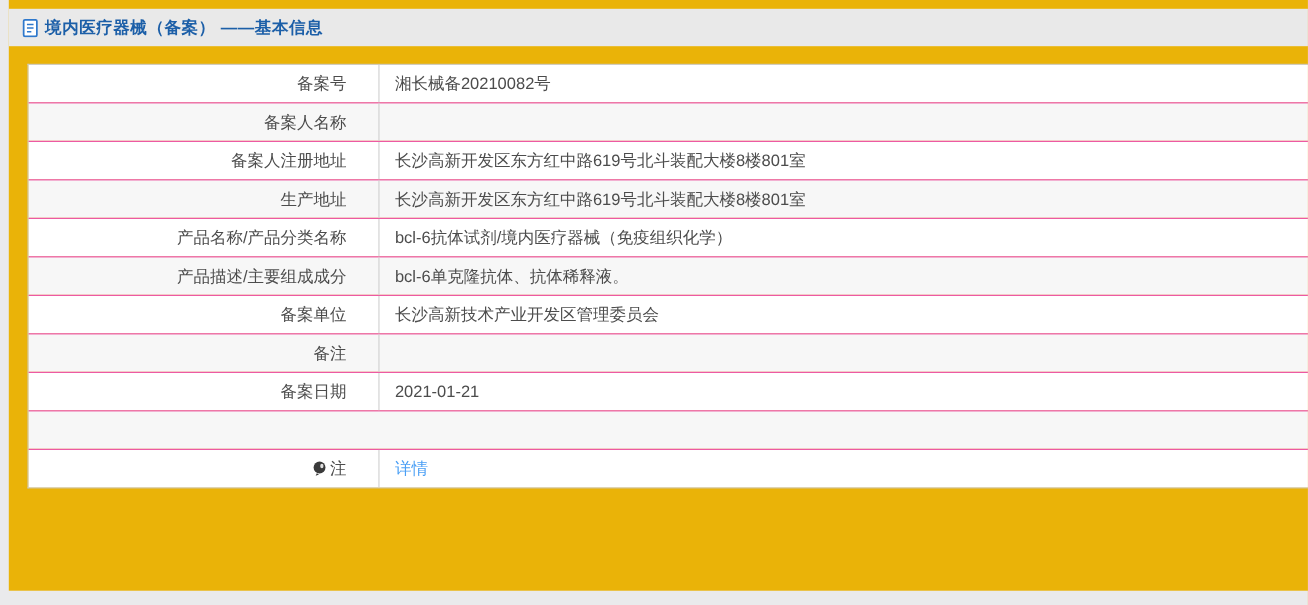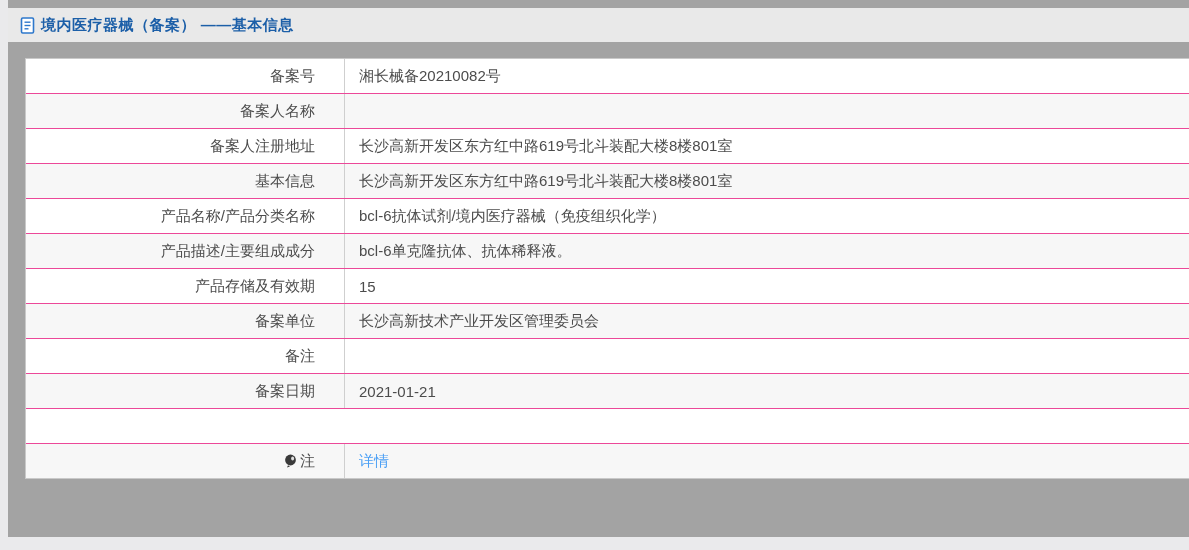--- a/index.html
+++ b/index.html
@@ -5,21 +5,21 @@
   html,body{margin:0;padding:0;}
   body{
     width:1189px;height:550px;
     background:#eaeaec;
     position:relative;
     overflow:hidden;
     font-family:"Liberation Sans",sans-serif;
   }
   .panel{
     position:absolute;left:8px;top:0;right:0;height:537px;
-    background:#a3a3a3;
+    background:#eab308;
   }
   .header-bar{
     position:absolute;top:8px;left:0;right:0;height:34px;
     background:#e9e9e9;
     display:flex;align-items:center;
     padding-left:12px;box-sizing:border-box;
   }
   .doc-icon{flex:0 0 auto;display:block;}
   .header-title{
     color:#1c5fa8;
@@ -80,40 +80,36 @@
     <div class="t-row">
       <div class="label-cell">备案人名称</div>
     </div>
 
     <div class="t-row">
       <div class="label-cell">备案人注册地址</div>
       <div class="value-cell">长沙高新开发区东方红中路619号北斗装配大楼8楼801室</div>
     </div>
 
     <div class="t-row">
-      <div class="label-cell">基本信息</div>
+      <div class="label-cell">生产地址</div>
       <div class="value-cell">长沙高新开发区东方红中路619号北斗装配大楼8楼801室</div>
     </div>
 
     <div class="t-row">
       <div class="label-cell">产品名称/产品分类名称</div>
       <div class="value-cell">bcl-6抗体试剂/境内医疗器械（免疫组织化学）</div>
     </div>
 
 
     <div class="t-row">
       <div class="label-cell">产品描述/主要组成成分</div>
       <div class="value-cell">bcl-6单克隆抗体、抗体稀释液。</div>
     </div>
 
 
-    <div class="t-row">
-      <div class="label-cell">产品存储及有效期</div>
-      <div class="value-cell">15</div>
-    </div>
 
     <div class="t-row">
       <div class="label-cell">备案单位</div>
       <div class="value-cell">长沙高新技术产业开发区管理委员会</div>
     </div>
 
     <div class="t-row">
       <div class="label-cell">备注</div>
       <div class="value-cell"></div>
     </div>

